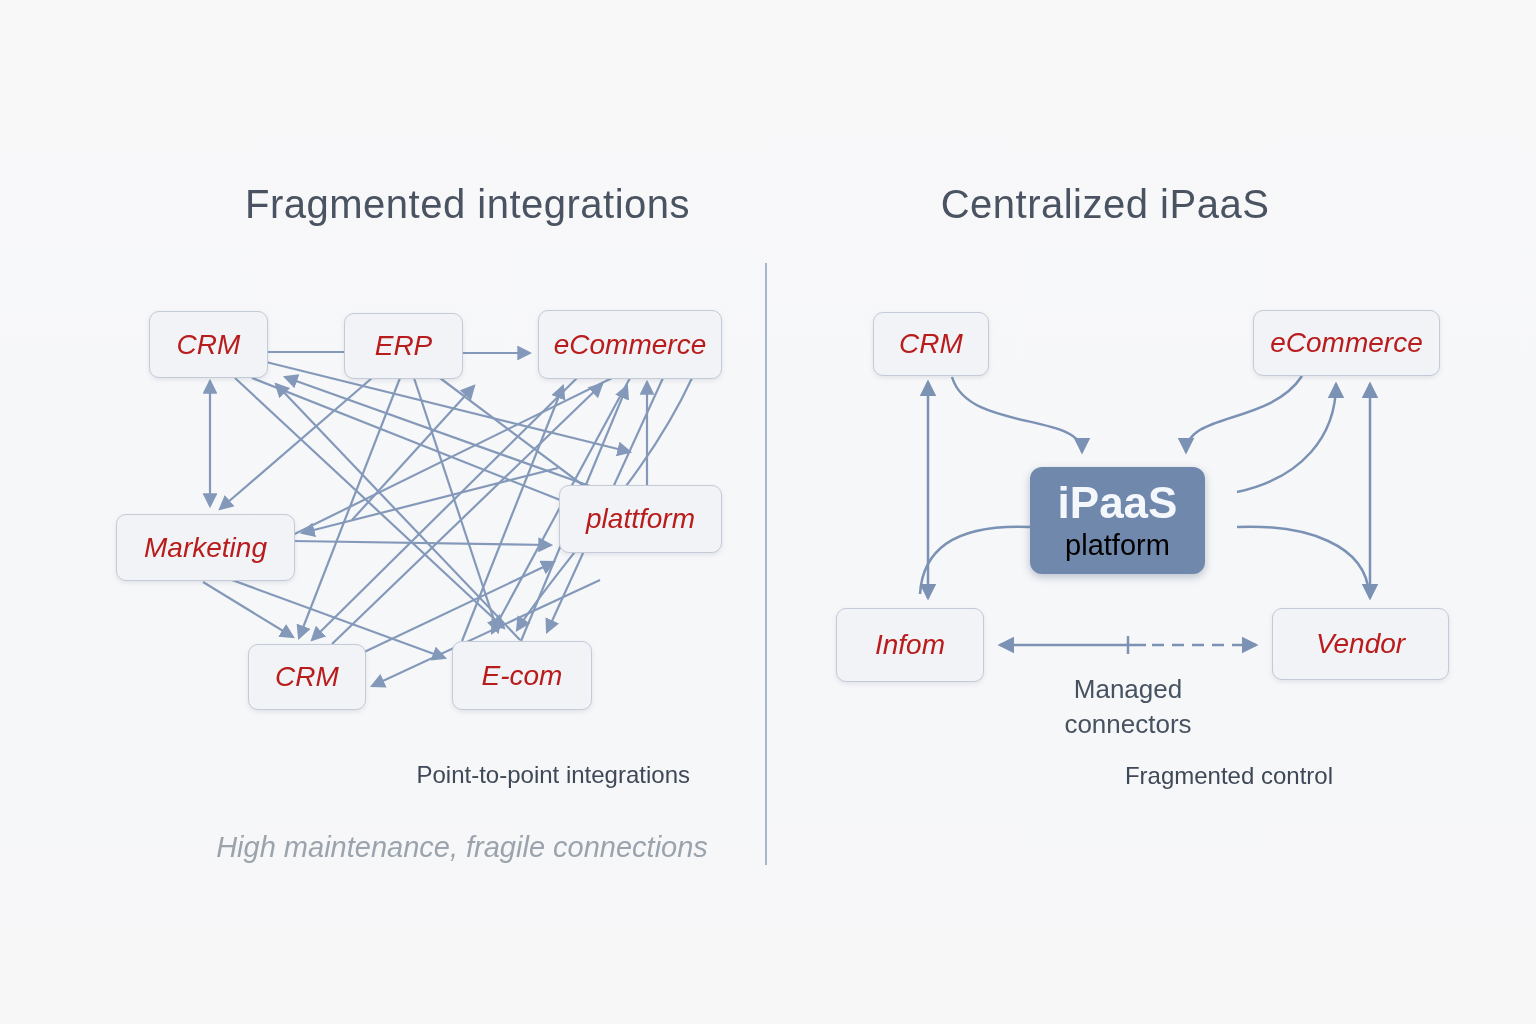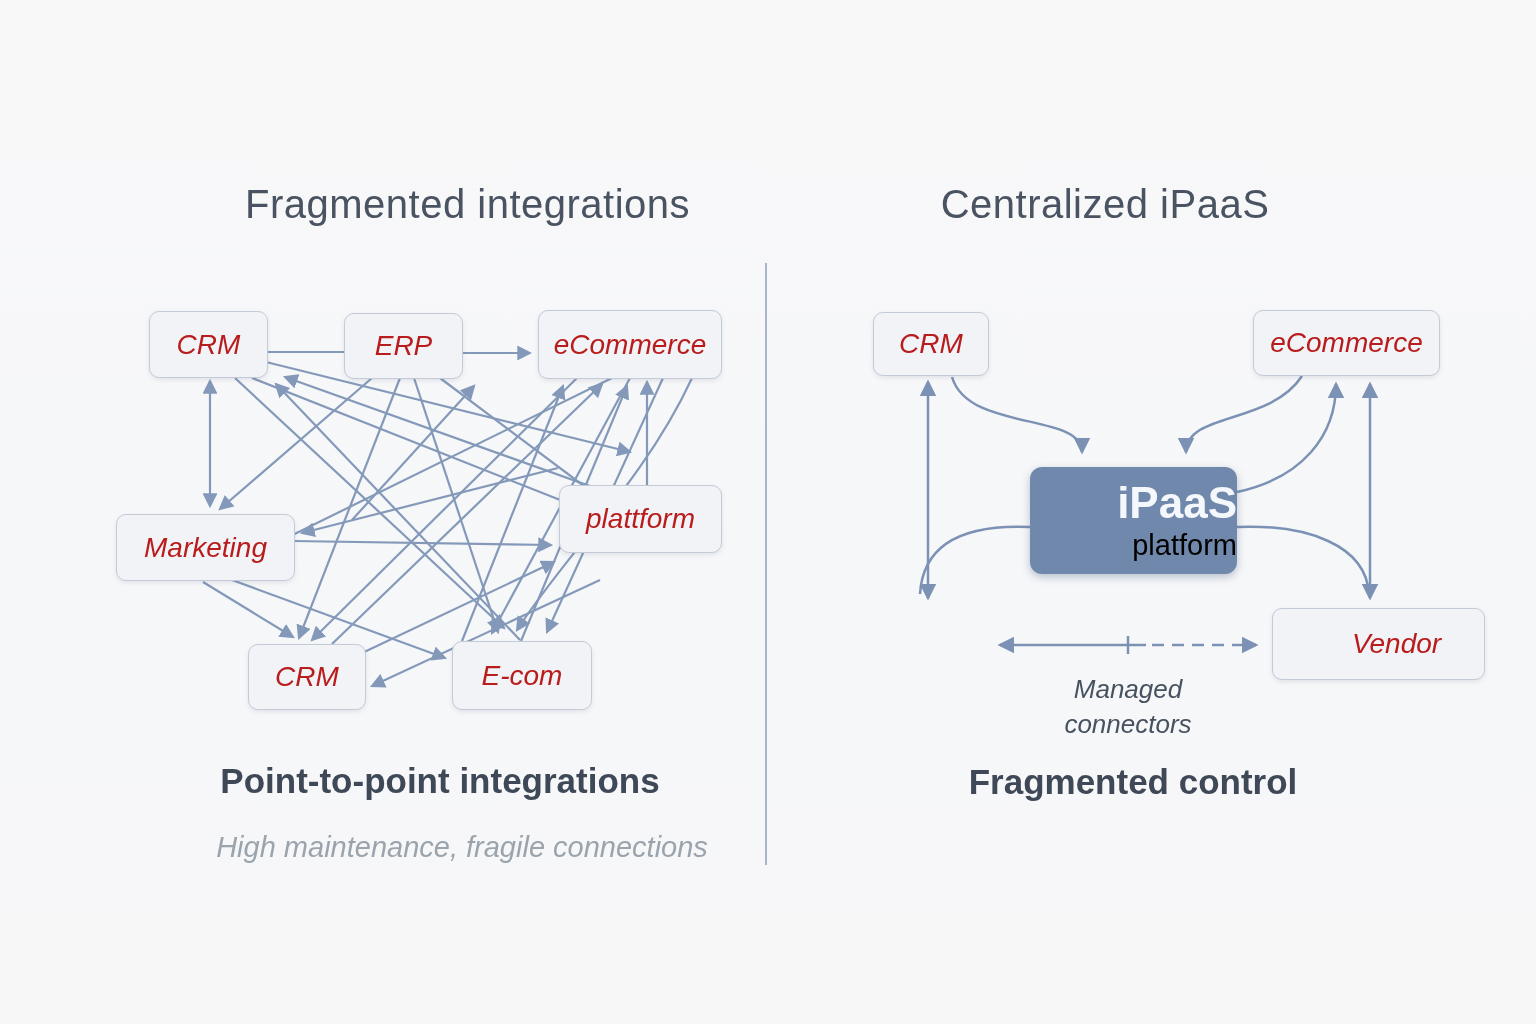--- a/index.html
+++ b/index.html
@@ -36,30 +36,30 @@
     position:absolute;z-index:3;
     background:#7088ab;
     border-radius:12px;
     box-shadow:0 3px 8px rgba(70,90,120,.35);
     display:flex;flex-direction:column;align-items:center;justify-content:center;
     line-height:1.1;
   }
   .ipaas-title{font-size:44px;font-weight:bold;color:#f4f7fb;}
   .ipaas-sub{font-size:29px;color:#000000;margin-top:2px;}
   .caption{
-    position:absolute;z-index:2;text-align:center;white-space:nowrap;
-    font-size:35px;color:#3e4857;font-weight:bold;
+    position:absolute;z-index:2;text-align:right;white-space:nowrap;
+    font-size:24px;color:#3e4857;
   }
   .subcaption{
     position:absolute;z-index:2;text-align:center;white-space:nowrap;
     font-size:29px;font-style:italic;color:#9ba4ad;
   }
   .connector-label{
     position:absolute;z-index:2;text-align:center;
-    font-size:26px;color:#475260;line-height:1.35;font-style:italic;
+    font-size:26px;color:#475260;line-height:1.35;
   }
 </style>
 </head>
 <body>
 
 <div class="canvas">
 
   <svg class="lines-svg" width="1536" height="1024" viewBox="0 0 1536 1024">
     <defs>
       <marker id="arr" viewBox="0 0 10 10" refX="8.5" refY="5" markerWidth="6.8" markerHeight="6.8" orient="auto-start-reverse">
@@ -133,25 +133,26 @@
   <div class="caption" style="left:190px;top:761px;width:500px;">Point-to-point integrations</div>
 
   <div class="subcaption" style="left:162px;top:831px;width:600px;">High maintenance, fragile connections</div>
 
   <div class="panel-title" style="left:905px;top:182px;width:400px;">Centralized iPaaS</div>
 
   <div class="node" style="left:873px;top:312px;width:114px;height:62px;">CRM</div>
 
   <div class="node" style="left:1253px;top:310px;width:185px;height:64px;">eCommerce</div>
 
-  <div class="node-ipaas" style="left:1030px;top:467px;width:207px;height:107px;align-items:flex-end;">
+  <div class="node-ipaas" style="left:1030px;top:467px;width:175px;height:107px;">
     <div class="ipaas-title">iPaaS</div>
     <div class="ipaas-sub">platform</div>
   </div>
 
+  <div class="node" style="left:836px;top:608px;width:146px;height:72px;">Infom</div>
 
-  <div class="node" style="left:1272px;top:608px;width:175px;height:70px;padding-left:36px;">Vendor</div>
+  <div class="node" style="left:1272px;top:608px;width:175px;height:70px;">Vendor</div>
 
   <div class="connector-label" style="left:1048px;top:672px;width:160px;">Managed connectors</div>
 
   <div class="caption" style="left:933px;top:762px;width:400px;">Fragmented control</div>
 
 </div>
 
 </body></html>

